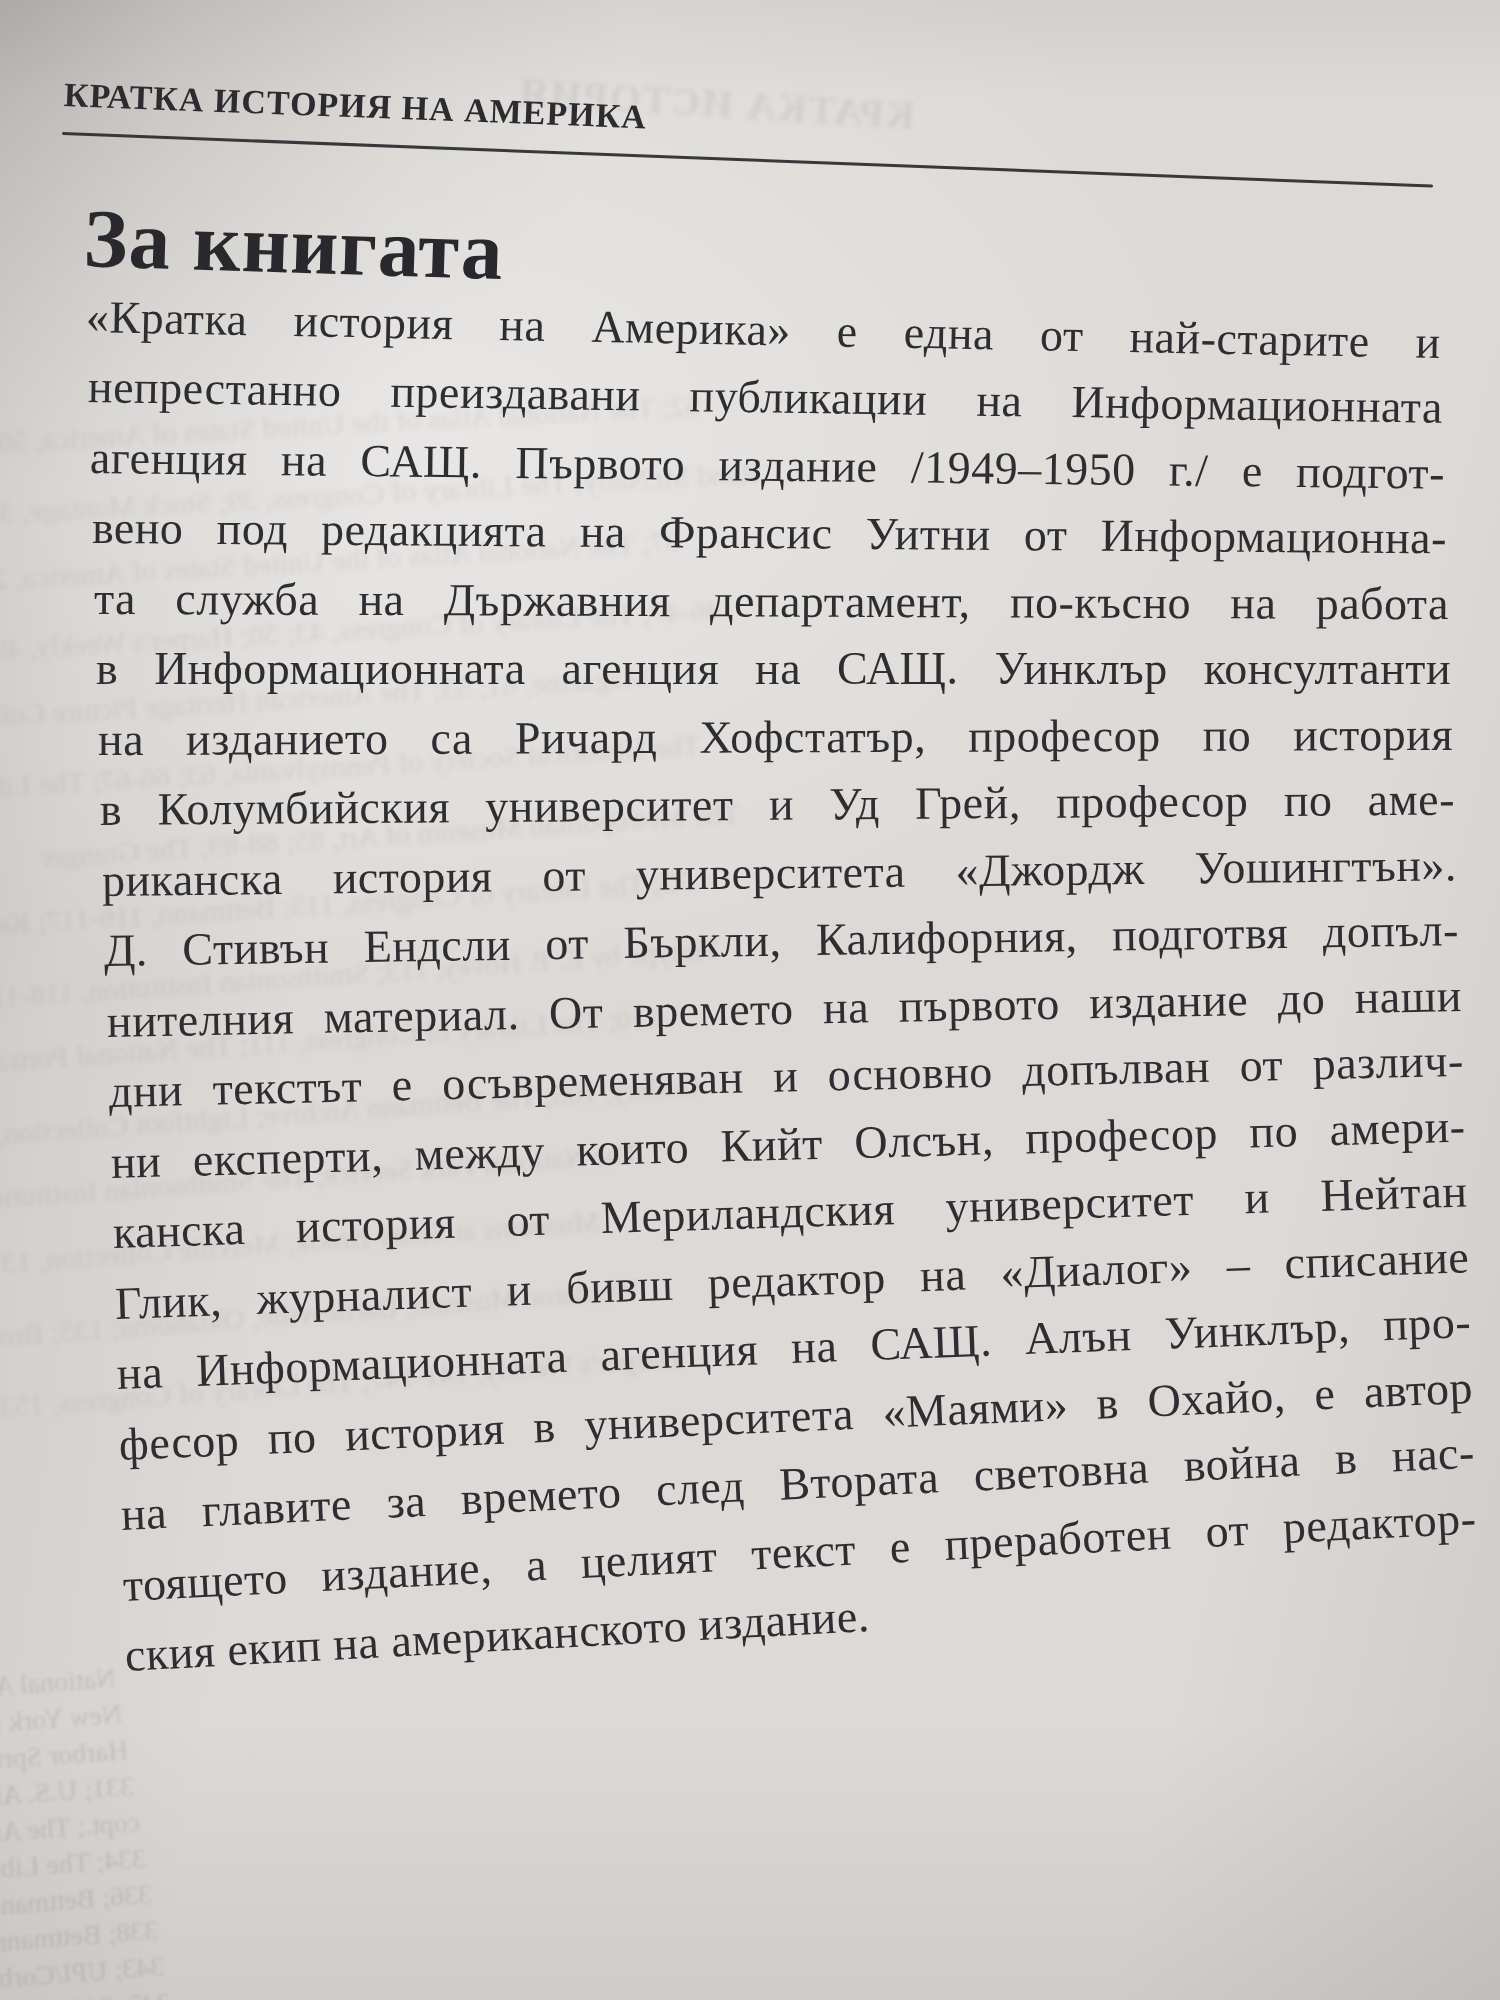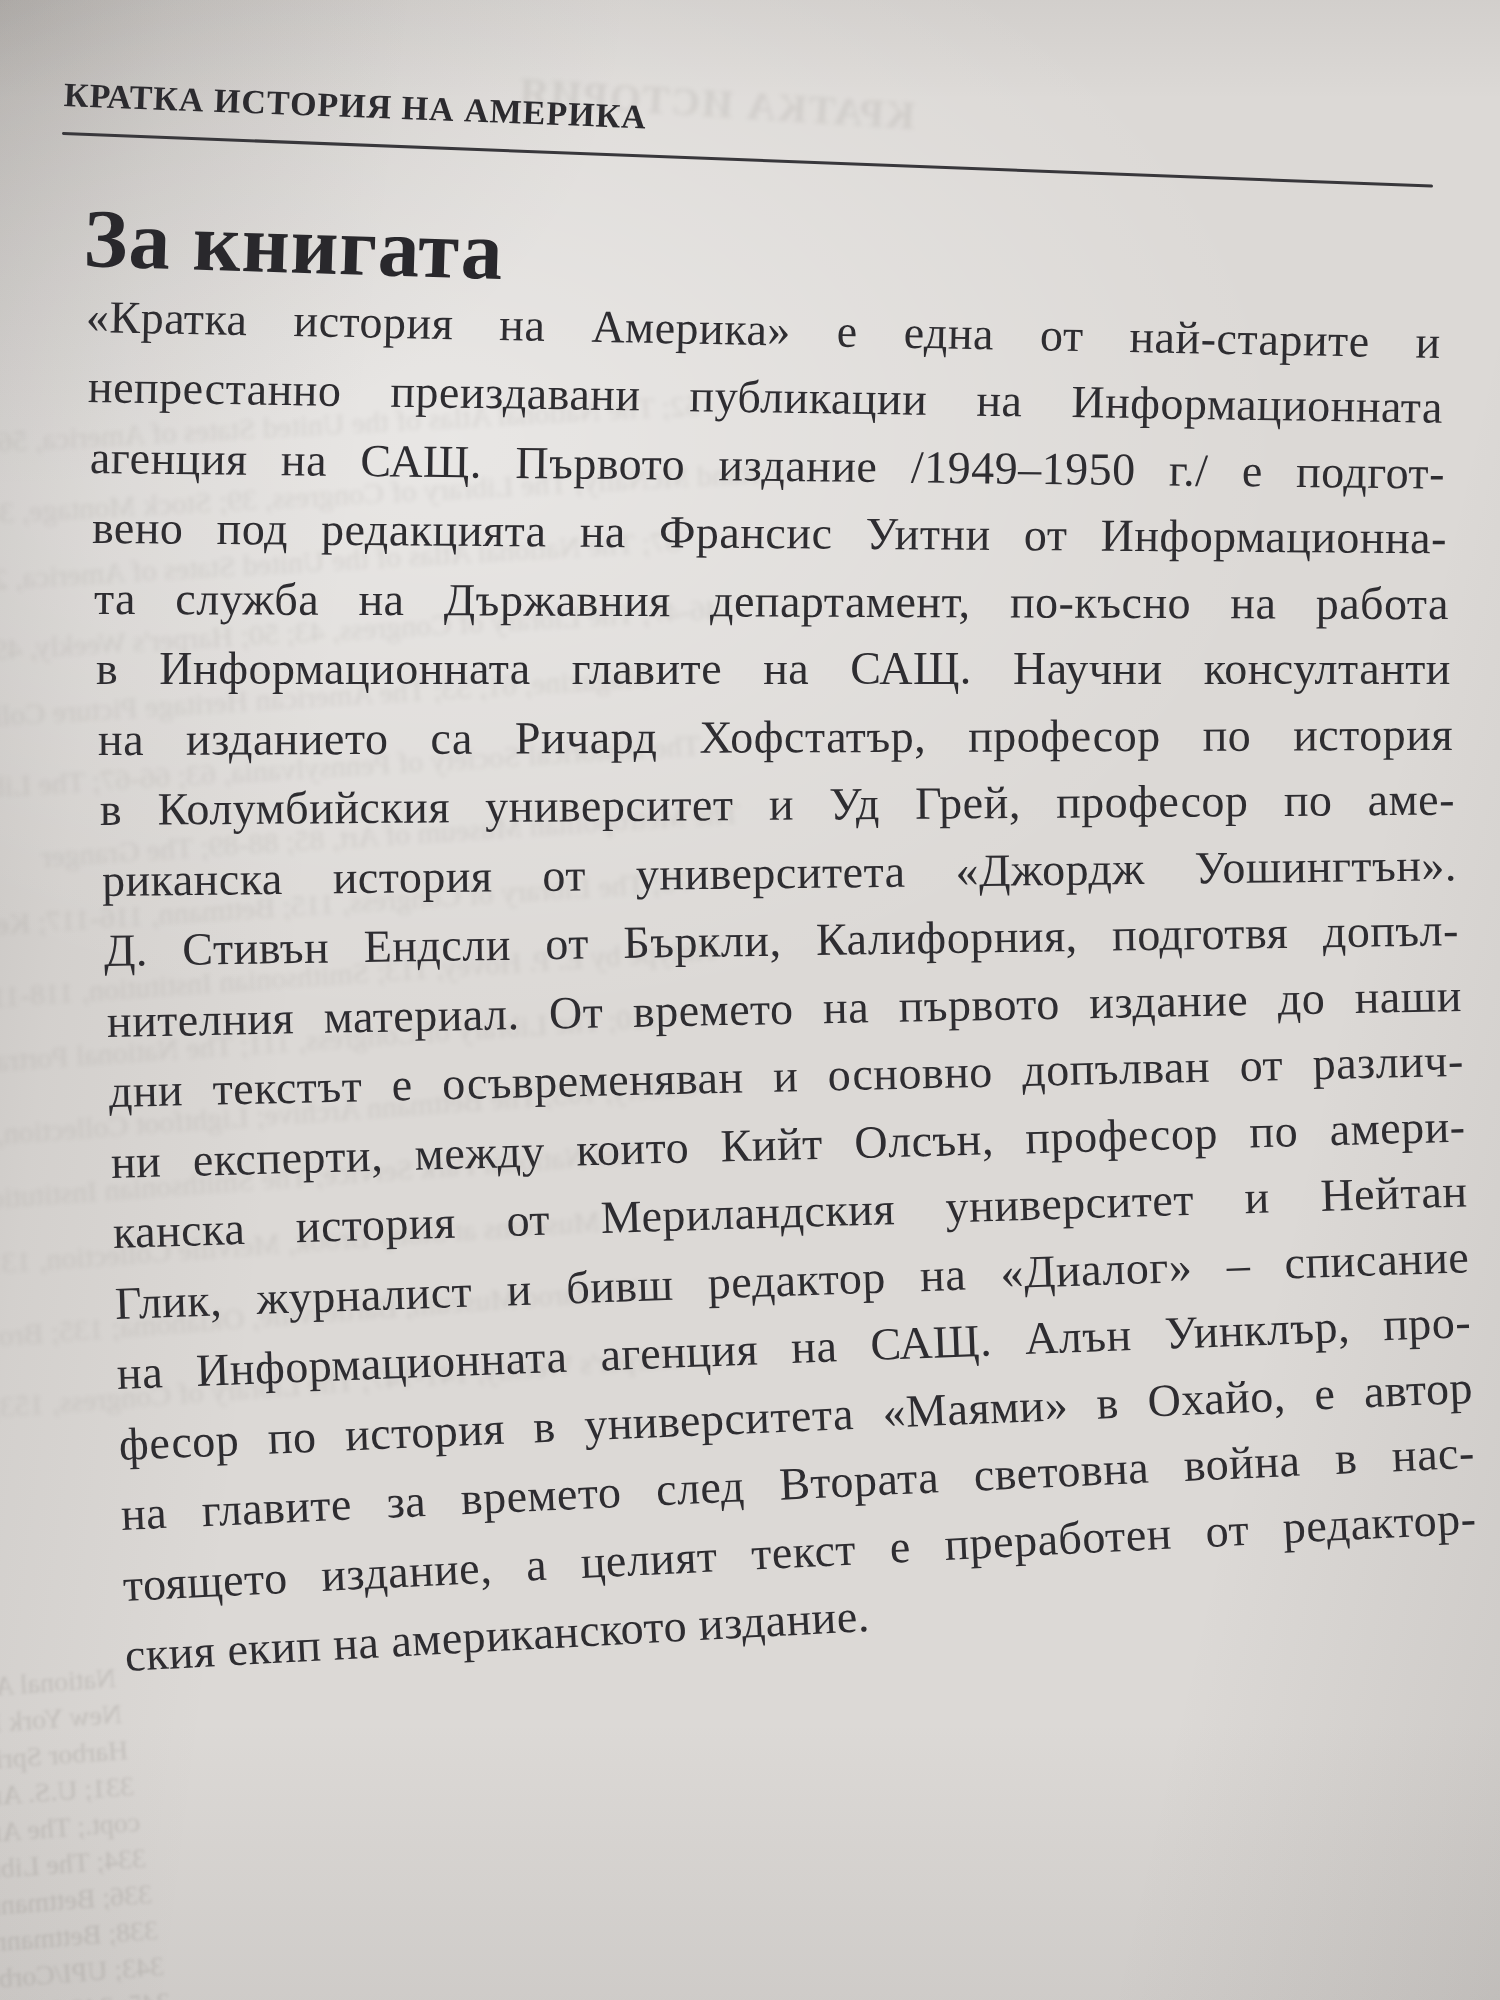--- a/index.html
+++ b/index.html
@@ -94,21 +94,21 @@
   <div class="runhead">КРАТКА ИСТОРИЯ НА АМЕРИКА</div>
   <div class="rule"></div>
   <div class="title">За книгата</div>
 
   <div>
     <div class="tl" style="left:86px;top:292px;transform:rotate(1.10deg);">«Кратка история на Америка» е една от най-старите и</div>
     <div class="tl" style="left:88px;top:362px;transform:rotate(0.88deg);">непрестанно преиздавани публикации на Информационната</div>
     <div class="tl" style="left:90px;top:433px;transform:rotate(0.66deg);">агенция на САЩ. Първото издание /1949–1950 г./ е подгот-</div>
     <div class="tl" style="left:92px;top:503px;transform:rotate(0.44deg);">вено под редакцията на Франсис Уитни от Информационна-</div>
     <div class="tl" style="left:94px;top:574px;transform:rotate(0.22deg);">та служба на Държавния департамент, по-късно на работа</div>
-    <div class="tl" style="left:96px;top:644px;transform:rotate(0deg);">в Информационната главите на САЩ. Научни консултанти</div>
+    <div class="tl" style="left:96px;top:644px;transform:rotate(0deg);">в Информационната агенция на САЩ. Уинклър консултанти</div>
     <div class="tl" style="left:98px;top:715px;transform:rotate(-0.22deg);">на изданието са Ричард Хофстатър, професор по история</div>
     <div class="tl" style="left:100px;top:785px;transform:rotate(-0.44deg);">в Колумбийския университет и Уд Грей, професор по аме-</div>
     <div class="tl" style="left:102px;top:856px;transform:rotate(-0.66deg);">риканска история от университета «Джордж Уошингтън».</div>
     <div class="tl" style="left:104px;top:926px;transform:rotate(-0.88deg);">Д. Стивън Ендсли от Бъркли, Калифорния, подготвя допъл-</div>
     <div class="tl" style="left:107px;top:997px;transform:rotate(-1.10deg);">нителния материал. От времето на първото издание до наши</div>
     <div class="tl" style="left:109px;top:1067px;transform:rotate(-1.32deg);">дни текстът е осъвременяван и основно допълван от различ-</div>
     <div class="tl" style="left:111px;top:1138px;transform:rotate(-1.54deg);">ни експерти, между които Кийт Олсън, професор по амери-</div>
     <div class="tl" style="left:113px;top:1208px;transform:rotate(-1.76deg);">канска история от Мериландския университет и Нейтан</div>
     <div class="tl" style="left:115px;top:1279px;transform:rotate(-1.98deg);">Глик, журналист и бивш редактор на «Диалог» – списание</div>
     <div class="tl" style="left:117px;top:1349px;transform:rotate(-2.20deg);">на Информационната агенция на САЩ. Алън Уинклър, про-</div>

